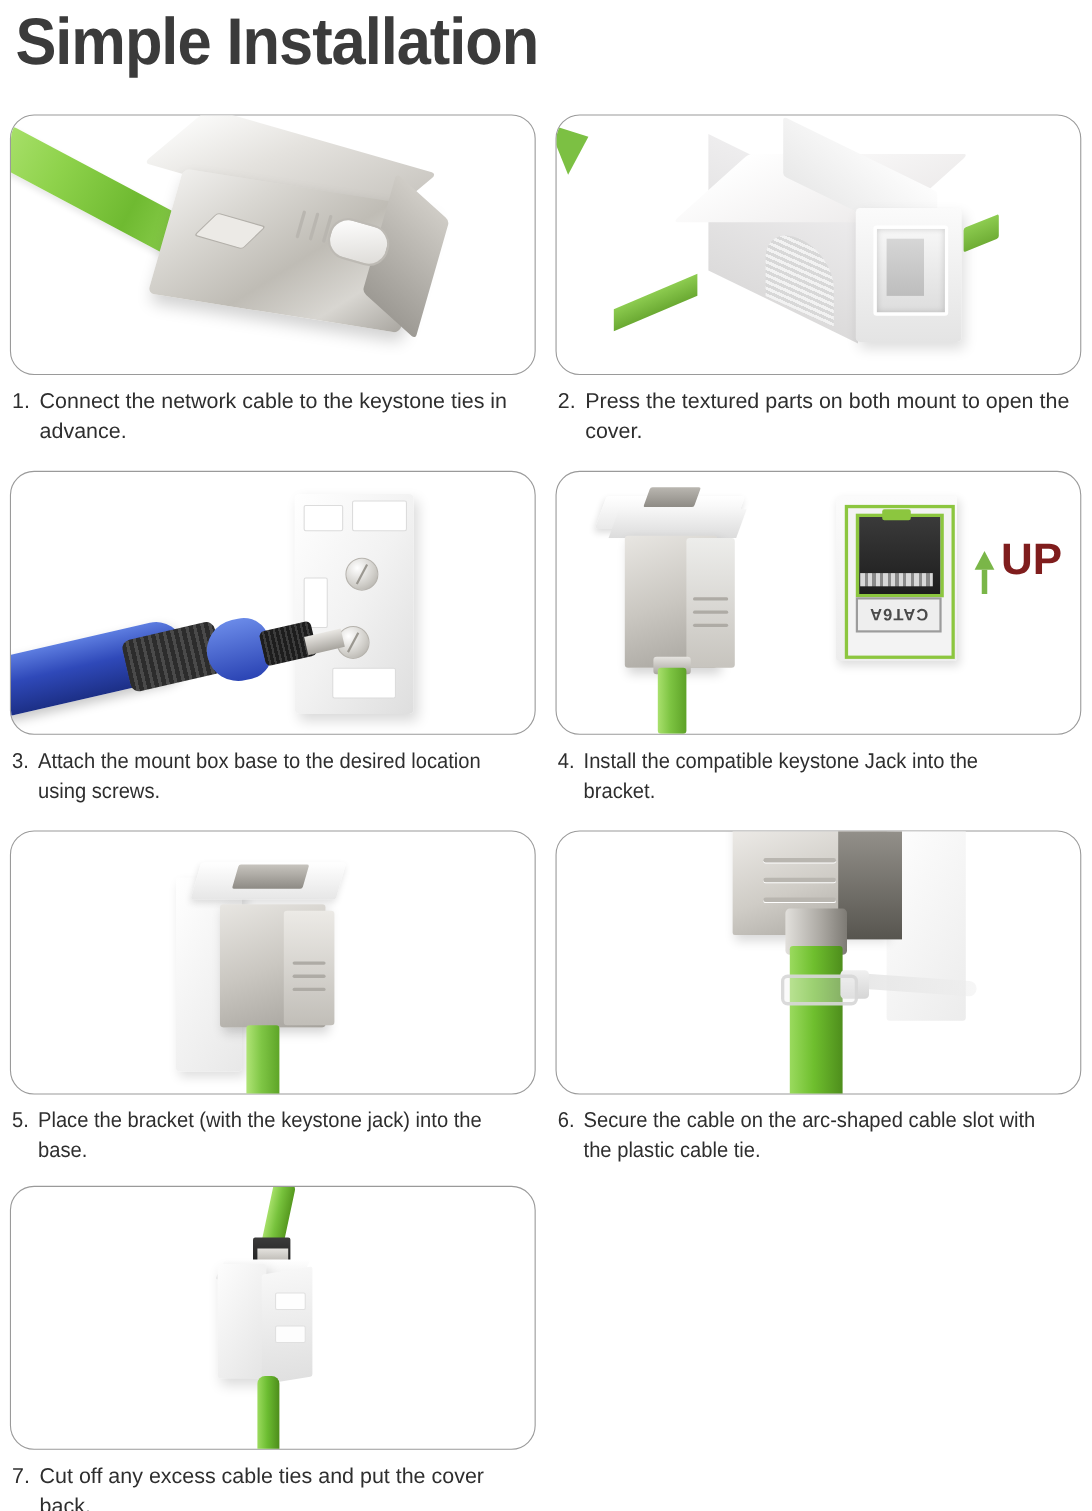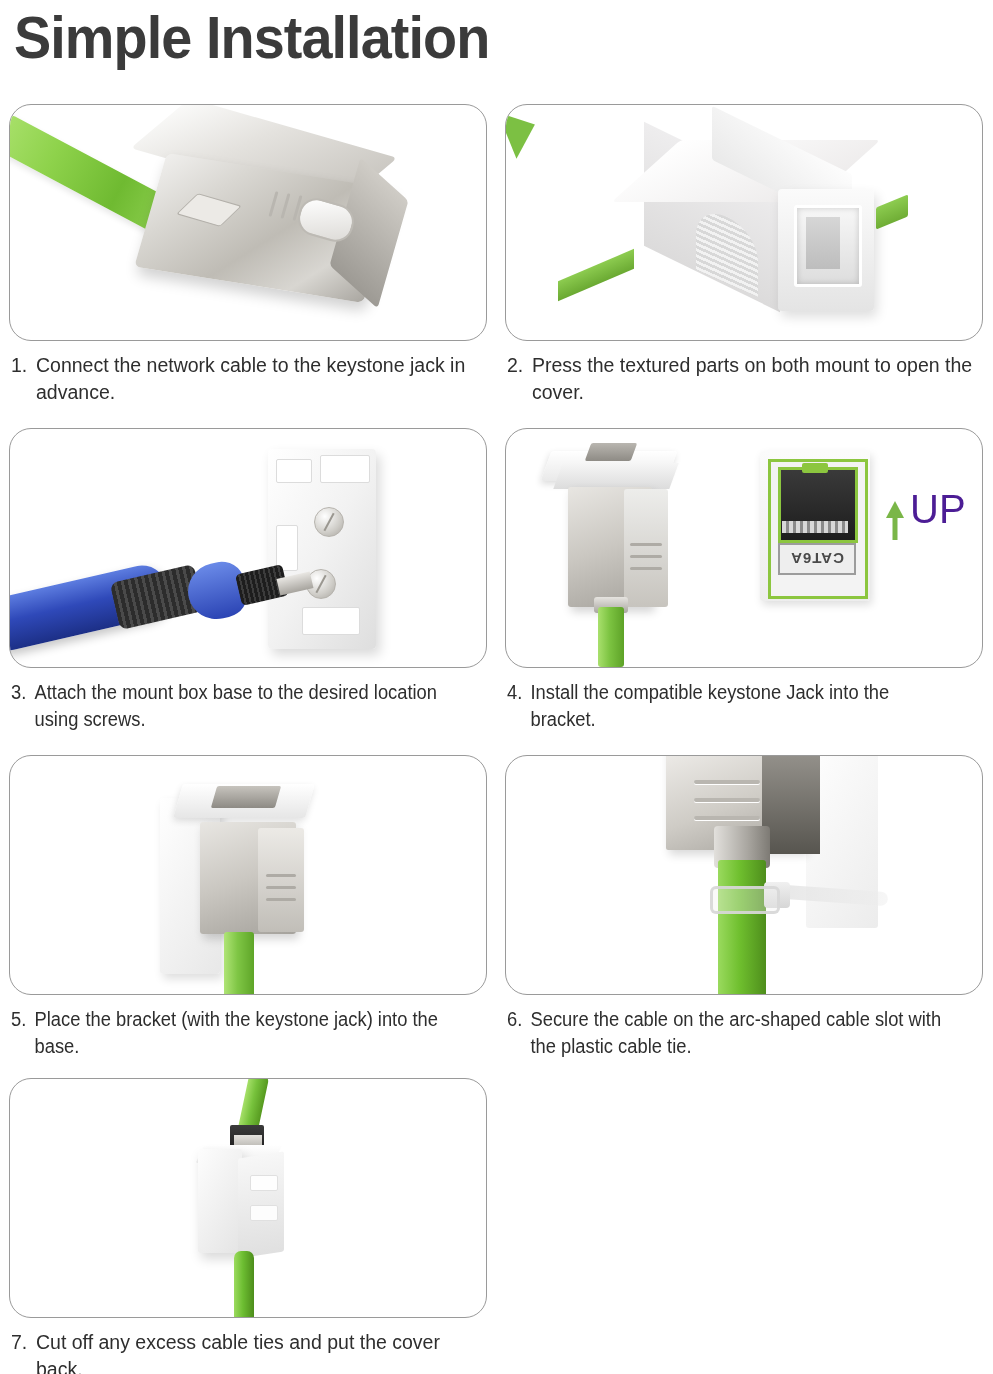--- a/index.html
+++ b/index.html
@@ -339,23 +339,23 @@
     color:#4a4a4a;
     font-size: 15px;
     font-weight: bold;
     letter-spacing: 1px;
     display:flex; align-items:center; justify-content:center;
     transform: rotate(180deg);
   }
   .f4-up {
     position:absolute; left:380px; top:58px;
     display:flex; align-items:center;
-    color:#4c1d95;
+    color:#7f1d1d;
     font-size: 40px;
-    font-weight: normal;
+    font-weight: bold;
     letter-spacing: 0px;
   }
   .f4-uparrow {
     width: 0; height: 0;
     border-left: 9px solid transparent;
     border-right: 9px solid transparent;
     border-bottom: 17px solid #7ab648;
     position: relative;
     margin-right: 6px;
   }
@@ -510,21 +510,21 @@
             <div class="f1-side"></div>
             <div class="f1-rib" style="left:262px;top:86px;"></div>
             <div class="f1-rib" style="left:274px;top:88px;"></div>
             <div class="f1-rib" style="left:286px;top:90px;"></div>
             <div class="f1-hole"></div>
             <div class="f1-slot" style="left:176px;top:92px;width:44px;height:24px;transform:rotate(16deg) skewX(-30deg);"></div>
           </div>
         </div>
         <div class="caption">
           <span class="num">1.</span>
-          <span class="txt">Connect the network cable to the keystone jack in advance.</span>
+          <span class="txt">Connect the network cable to the keystone ties in advance.</span>
         </div>
       </div>
 
       <div class="step">
         <div class="figure">
           <div class="scene">
             <div class="f2-left"></div>
             <div class="f2-boxtop"></div>
             <div class="f2-boxtop2"></div>
             <div class="f2-arch"></div>

